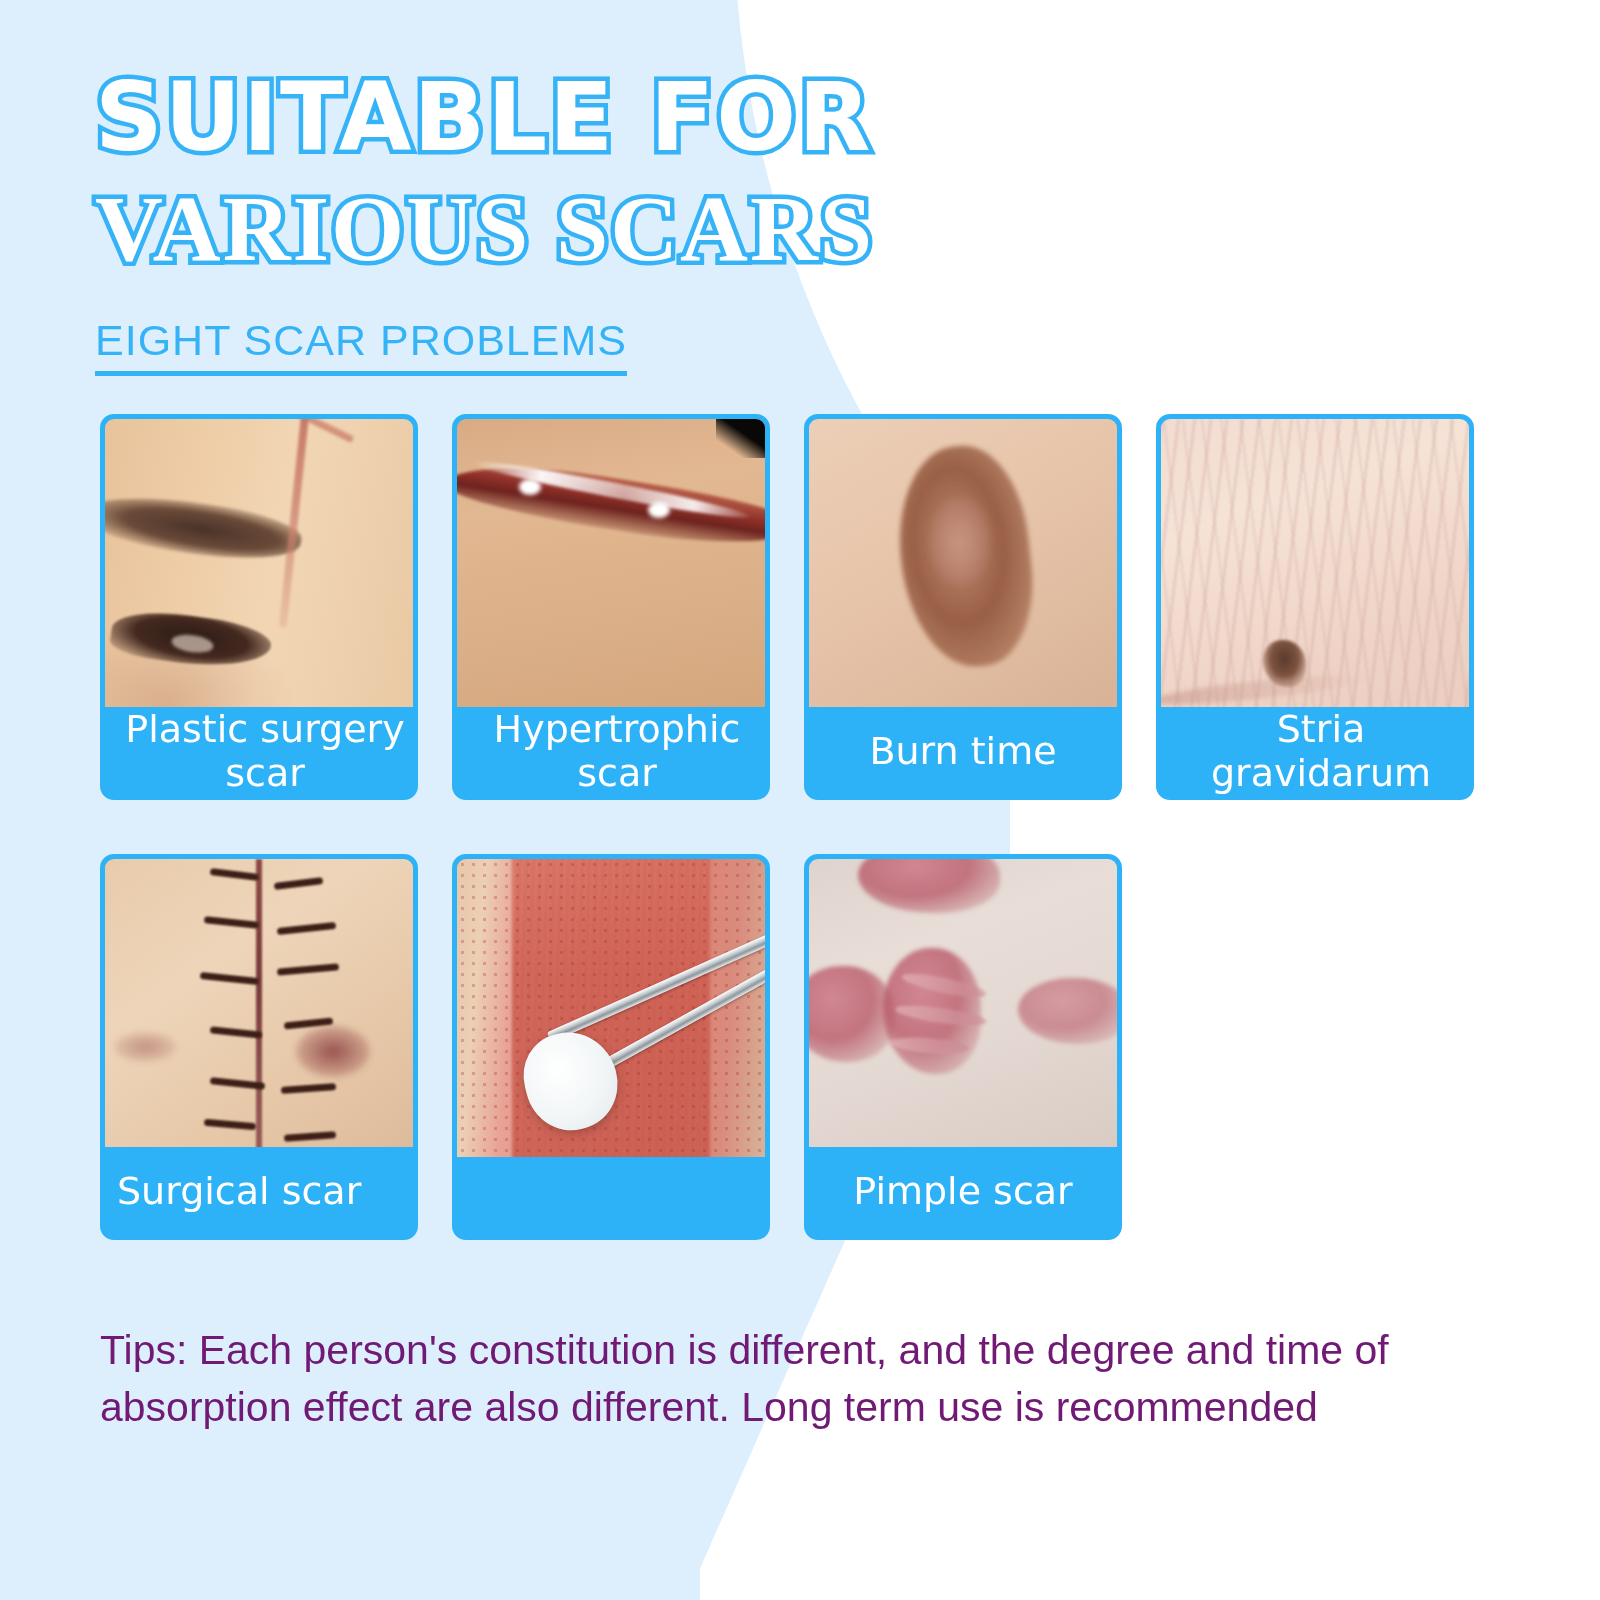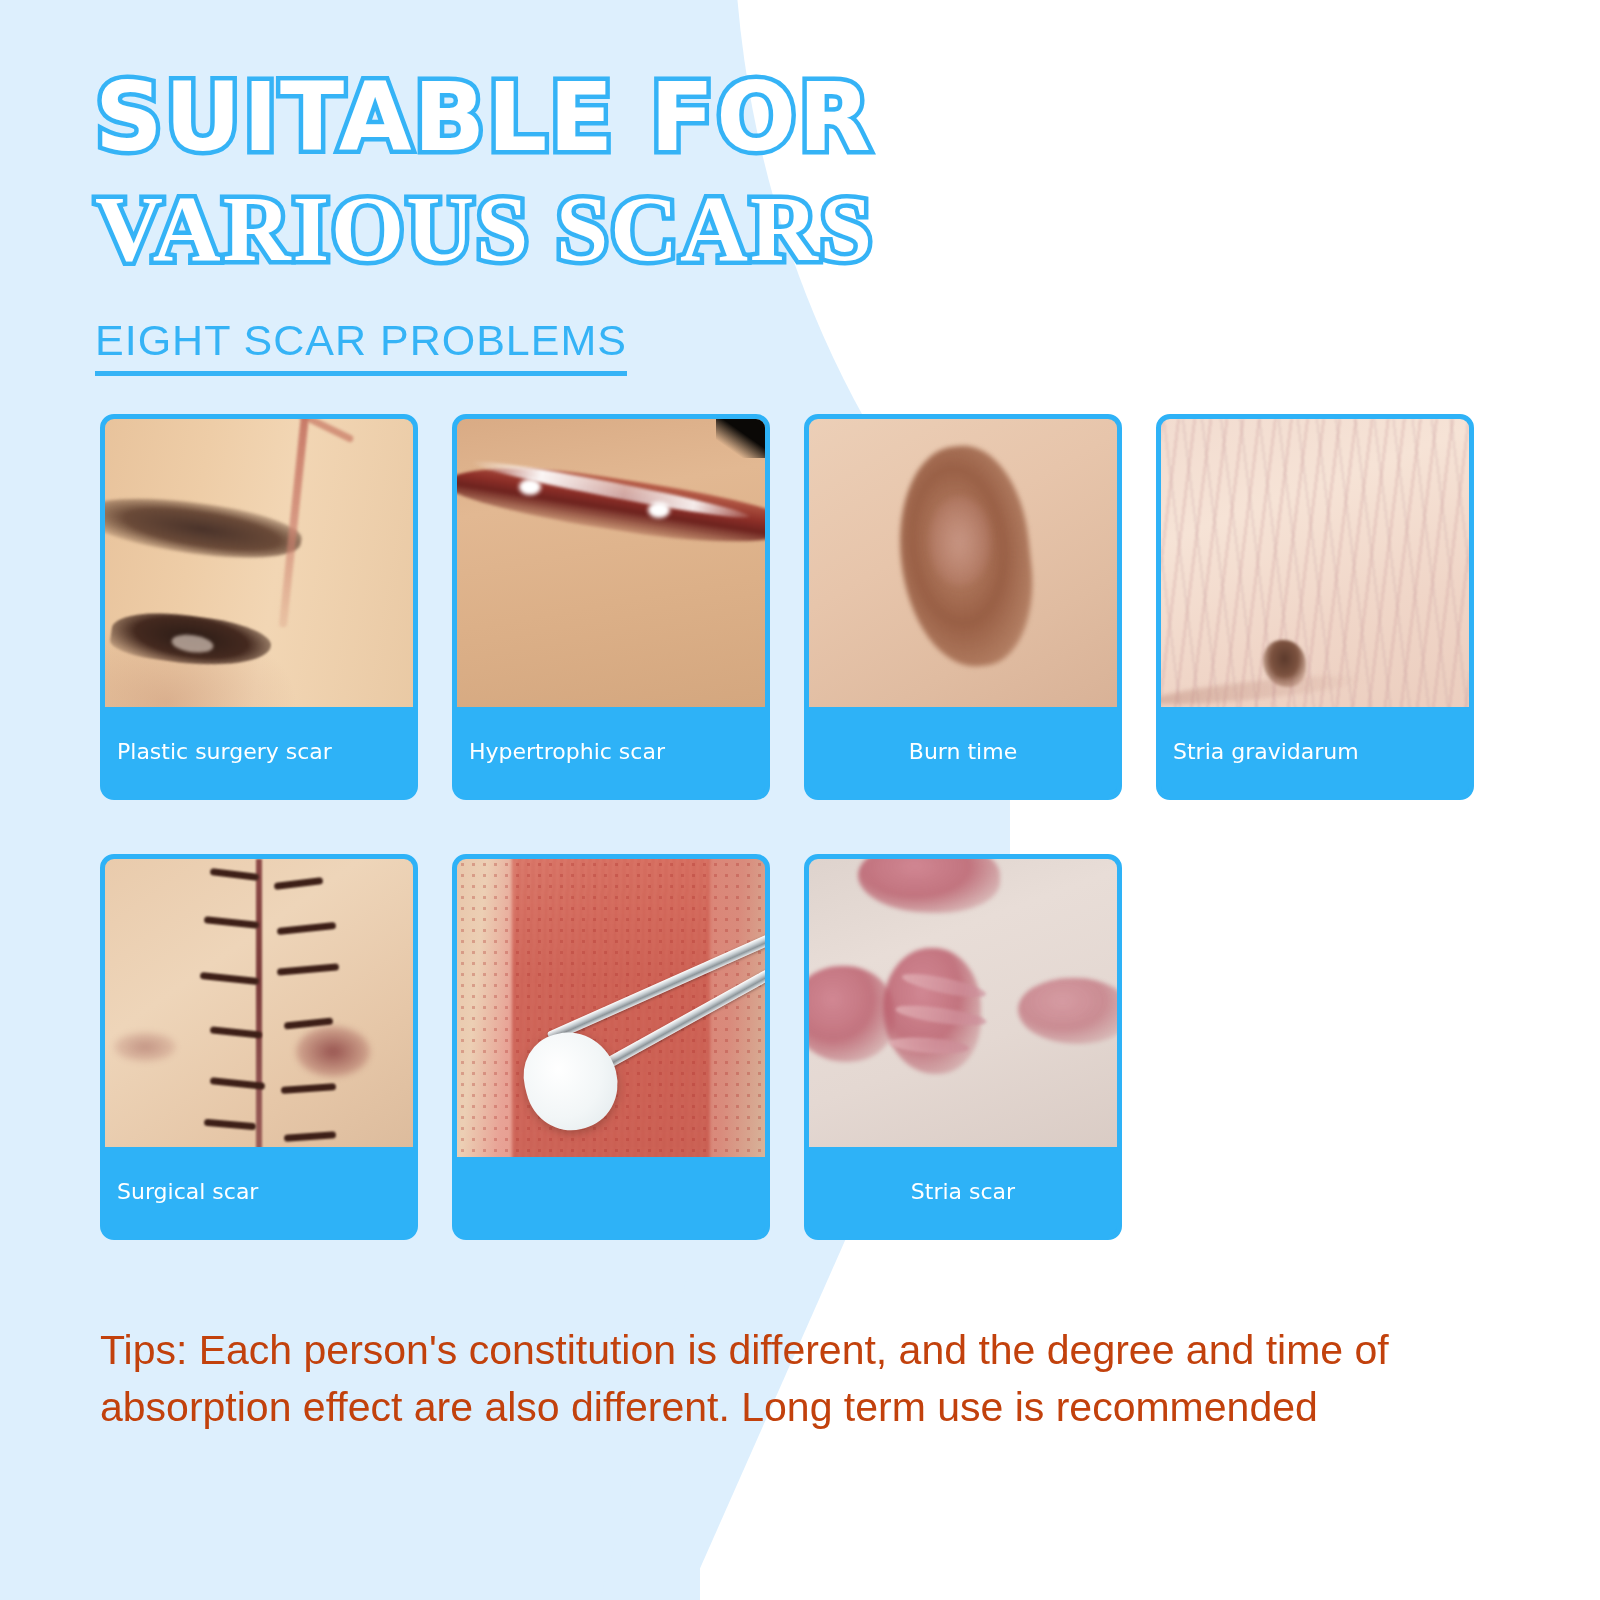--- a/index.html
+++ b/index.html
@@ -142,21 +142,21 @@
   }
   .card-label {
     position: absolute;
     left: 0;
     right: 0;
     bottom: 0;
     height: 88px;
     background: #2eb2f7;
     color: #ffffff;
     font-family: "DejaVu Sans", sans-serif;
-    font-size: 22px;
+    font-size: 38px;
     display: flex;
     align-items: center;
     justify-content: center;
     text-align: center;
     letter-spacing: 0px;
   }
   .card-label.left {
     justify-content: flex-start;
     padding-left: 12px;
   }
@@ -407,21 +407,21 @@
 
   
   .tips {
     position: absolute;
     left: 100px;
     top: 1322px;
     width: 1380px;
     font-family: "Liberation Sans", sans-serif;
     font-size: 41px;
     line-height: 1.38;
-    color: #c2410c;
+    color: #701a75;
   }
 </style>
 </head>
 <body>
 
 <div id="page">
 
   <div class="bg-white"></div>
   <div class="bg-blue-main"></div>
   <div class="bg-curve-top"></div>
@@ -518,20 +518,20 @@
       <div class="card-photo">
         <div class="ph ph-pimple"></div>
         <div class="pimple-mass" style="left:16%;top:-6%;width:46%;height:24%;"></div>
         <div class="pimple-mass" style="left:-6%;top:36%;width:34%;height:32%;"></div>
         <div class="pimple-mass" style="left:24%;top:30%;width:32%;height:42%;"></div>
         <div class="pimple-mass" style="left:68%;top:40%;width:36%;height:22%;opacity:.75;"></div>
         <div class="pimple-ridge" style="left:30%;top:40%;width:28%;height:5%;transform:rotate(12deg);"></div>
         <div class="pimple-ridge" style="left:28%;top:50%;width:30%;height:5%;transform:rotate(8deg);"></div>
         <div class="pimple-ridge" style="left:26%;top:60%;width:26%;height:5%;transform:rotate(4deg);"></div>
       </div>
-      <div class="card-label">Stria scar</div>
+      <div class="card-label">Pimple scar</div>
     </div>
 
   </div>
 
   <div class="tips">Tips: Each person's constitution is different, and the degree and time of absorption effect are also different. Long term use is recommended</div>
 
 </div>
 
 </body></html>

